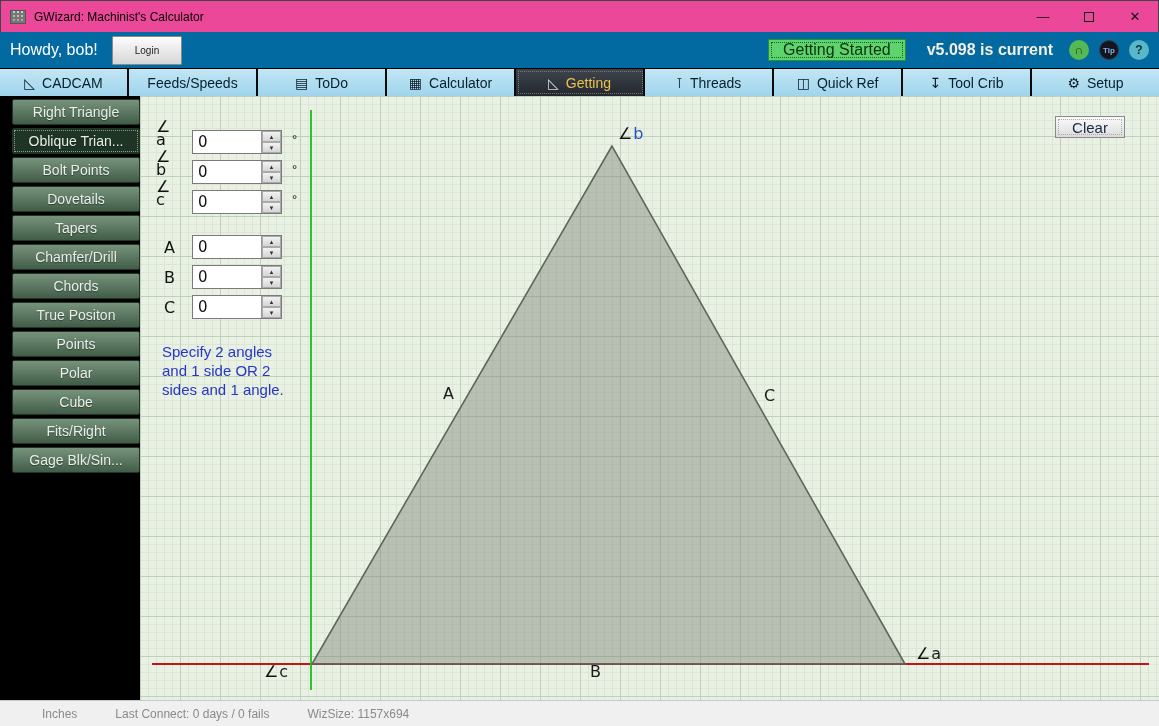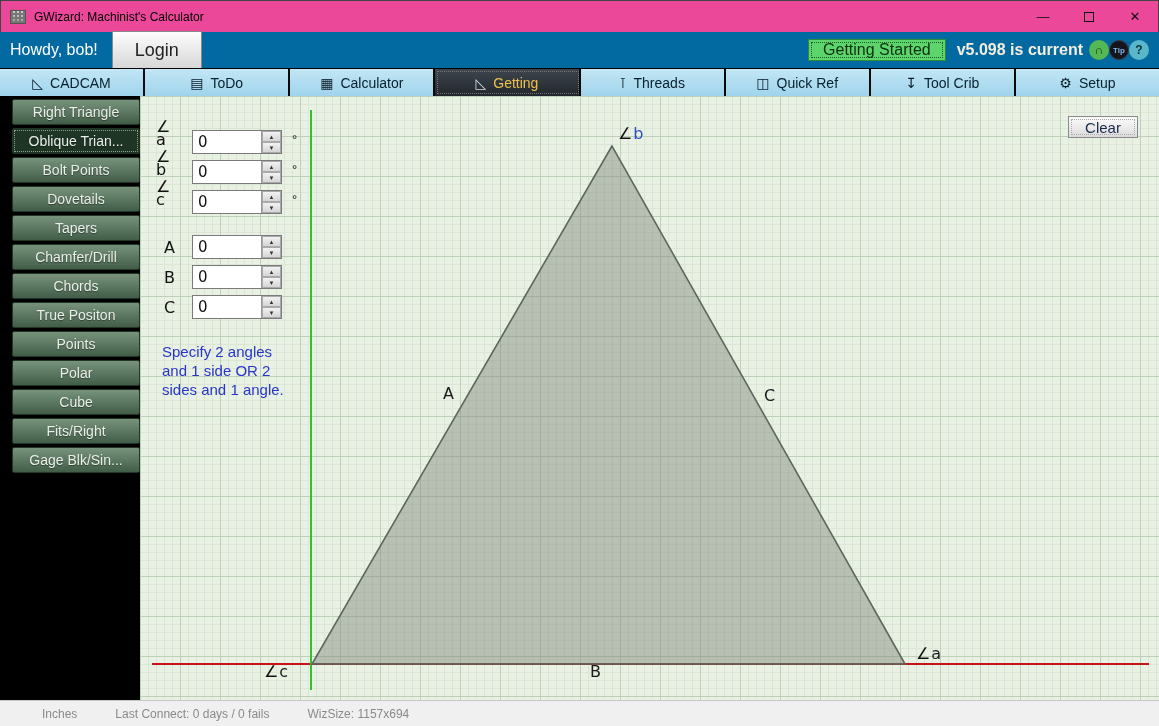--- a/index.html
+++ b/index.html
@@ -15,23 +15,23 @@
       linear-gradient(#cfcfcf,#9d9d9d);
     border:1px solid #555; }
   .title-text { font-size:12px; color:#000; }
   .win-controls { margin-left:auto; display:flex; height:100%; }
   .win-btn { width:46px; height:100%; display:flex; align-items:center; justify-content:center; font-size:13px; color:#111; cursor:default; }
   .maxi-glyph { width:10px; height:10px; border:1px solid #111; display:inline-block; }
 
   
   .header { height:36px; background:#0369a1; display:flex; align-items:center; color:#fff; flex-shrink:0; padding:0 10px; }
   .greeting { font-size:16px; margin-right:14px; }
-  .btn-gray { background:linear-gradient(#fdfdfd,#d6d6d6); border:1px solid #8a8a8a; color:#222; font-size:18px;
+  .btn-gray { background:linear-gradient(#fdfdfd,#d6d6d6); border:1px solid #8a8a8a; color:#222; font-size:10px;
     padding:8px 22px; border-radius:1px; cursor:pointer; }
-  .header-right { margin-left:auto; display:flex; align-items:center; }
+  .header-right { margin-left:auto; display:flex; align-items:center; gap:10px; }
   .getting-started { background:#5ed46d; border:1px solid #2c8c3c; outline:1px dotted #1c5c28; outline-offset:-4px;
     color:#0c300f; font-size:16px; padding:1px 14px; cursor:pointer; }
   .version-text { font-size:16px; font-weight:bold; color:#f3eedd; margin:0 6px 0 11px; }
   .round-icon { width:20px; height:20px; border-radius:50%; display:flex; align-items:center; justify-content:center;
     font-size:12px; font-weight:bold; cursor:pointer; }
   .icon-headset { background:#54b854; color:#0a3a0a; }
   .icon-tip { background:#15151f; border:1px solid #3a3a4a; color:#7fb3e8; font-size:8px; }
   .icon-help { background:#58b7c8; color:#08303a; }
 
   
@@ -73,21 +73,21 @@
   .row-label { position:absolute; font-size:16px; color:#111; font-family:"DejaVu Sans", sans-serif; text-align:center; }
   .ang-stack { line-height:13px; text-align:left; }
   .inp-wrap { position:absolute; width:90px; height:24px; border:1px solid #7a7a7a; background:#fff; display:flex; }
   .inp { flex:1; border:none; outline:none; font-size:15px; padding-left:5px; color:#111; min-width:0;
     font-family:"DejaVu Sans", sans-serif; background:#fff; }
   .spin { width:20px; display:flex; flex-direction:column; border-left:1px solid #9a9a9a; }
   .spin div { flex:1; background:linear-gradient(#f2f2f2,#d5d5d5); border:1px solid #aaa; font-size:6px;
     display:flex; align-items:center; justify-content:center; color:#333; cursor:pointer; }
   .deg { position:absolute; font-size:13px; color:#111; }
   .instruction { position:absolute; left:22px; top:246px; width:125px; font-size:15px; color:#2836c8; line-height:19px; }
-  .clear-btn { position:absolute; right:21px; top:20px; width:70px; height:22px;
+  .clear-btn { position:absolute; right:34px; top:20px; width:70px; height:22px;
     background:linear-gradient(#fbfbfb,#dcdcdc); border:1px solid #8a8a8a; outline:1px dotted #aaa; outline-offset:-4px;
     font-size:15px; color:#1a2a4a; cursor:pointer; }
 
   
   .statusbar { height:26px; background:#f0f0f0; border-top:1px solid #c8c8c8; display:flex; align-items:center;
     font-size:12px; color:#8a8a8a; gap:38px; padding-left:42px; flex-shrink:0; }
 </style>
 </head>
 <body>
 
@@ -114,20 +114,23 @@
       <div class="round-icon icon-headset">∩</div>
       <div class="round-icon icon-tip">Tip</div>
       <div class="round-icon icon-help">?</div>
     </div>
   </div>
 
   <div class="tabbar" id="tabbar">
       <div class="tab">
         <span class="tab-icon">◺</span>
         <span>CADCAM</span>
+      </div>
+      <div class="tab">
+        <span>Feeds/Speeds</span>
       </div>
       <div class="tab">
         <span class="tab-icon">▤</span>
         <span>ToDo</span>
       </div>
       <div class="tab">
         <span class="tab-icon">▦</span>
         <span>Calculator</span>
       </div>
       <div class="tab active">

